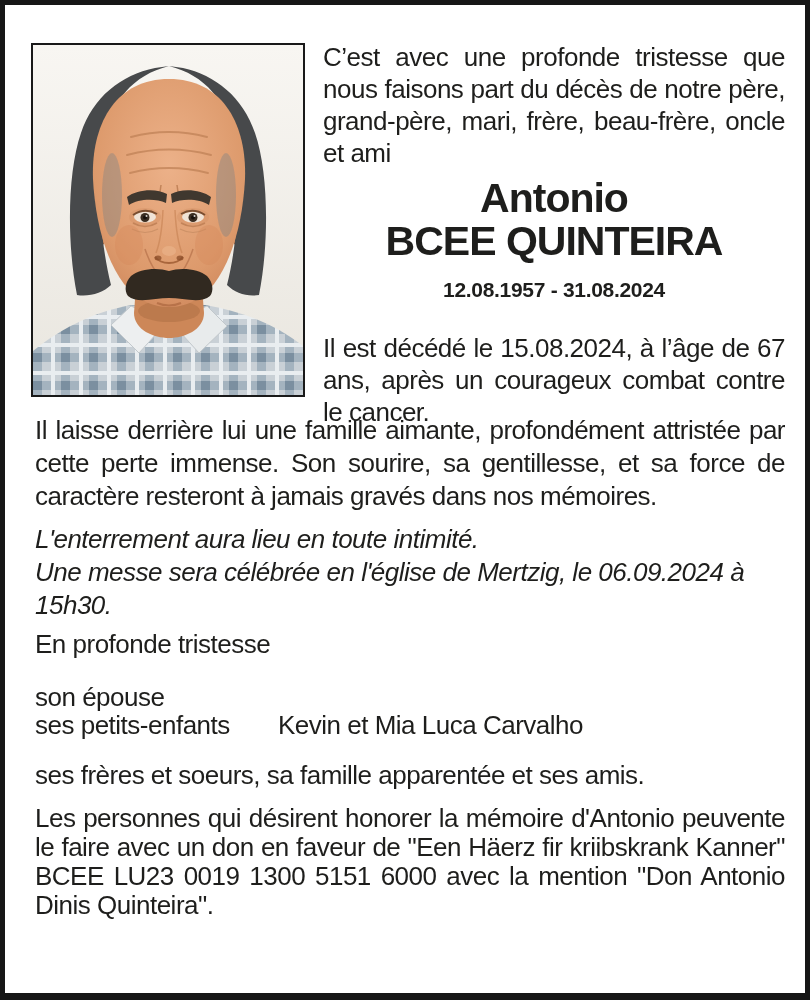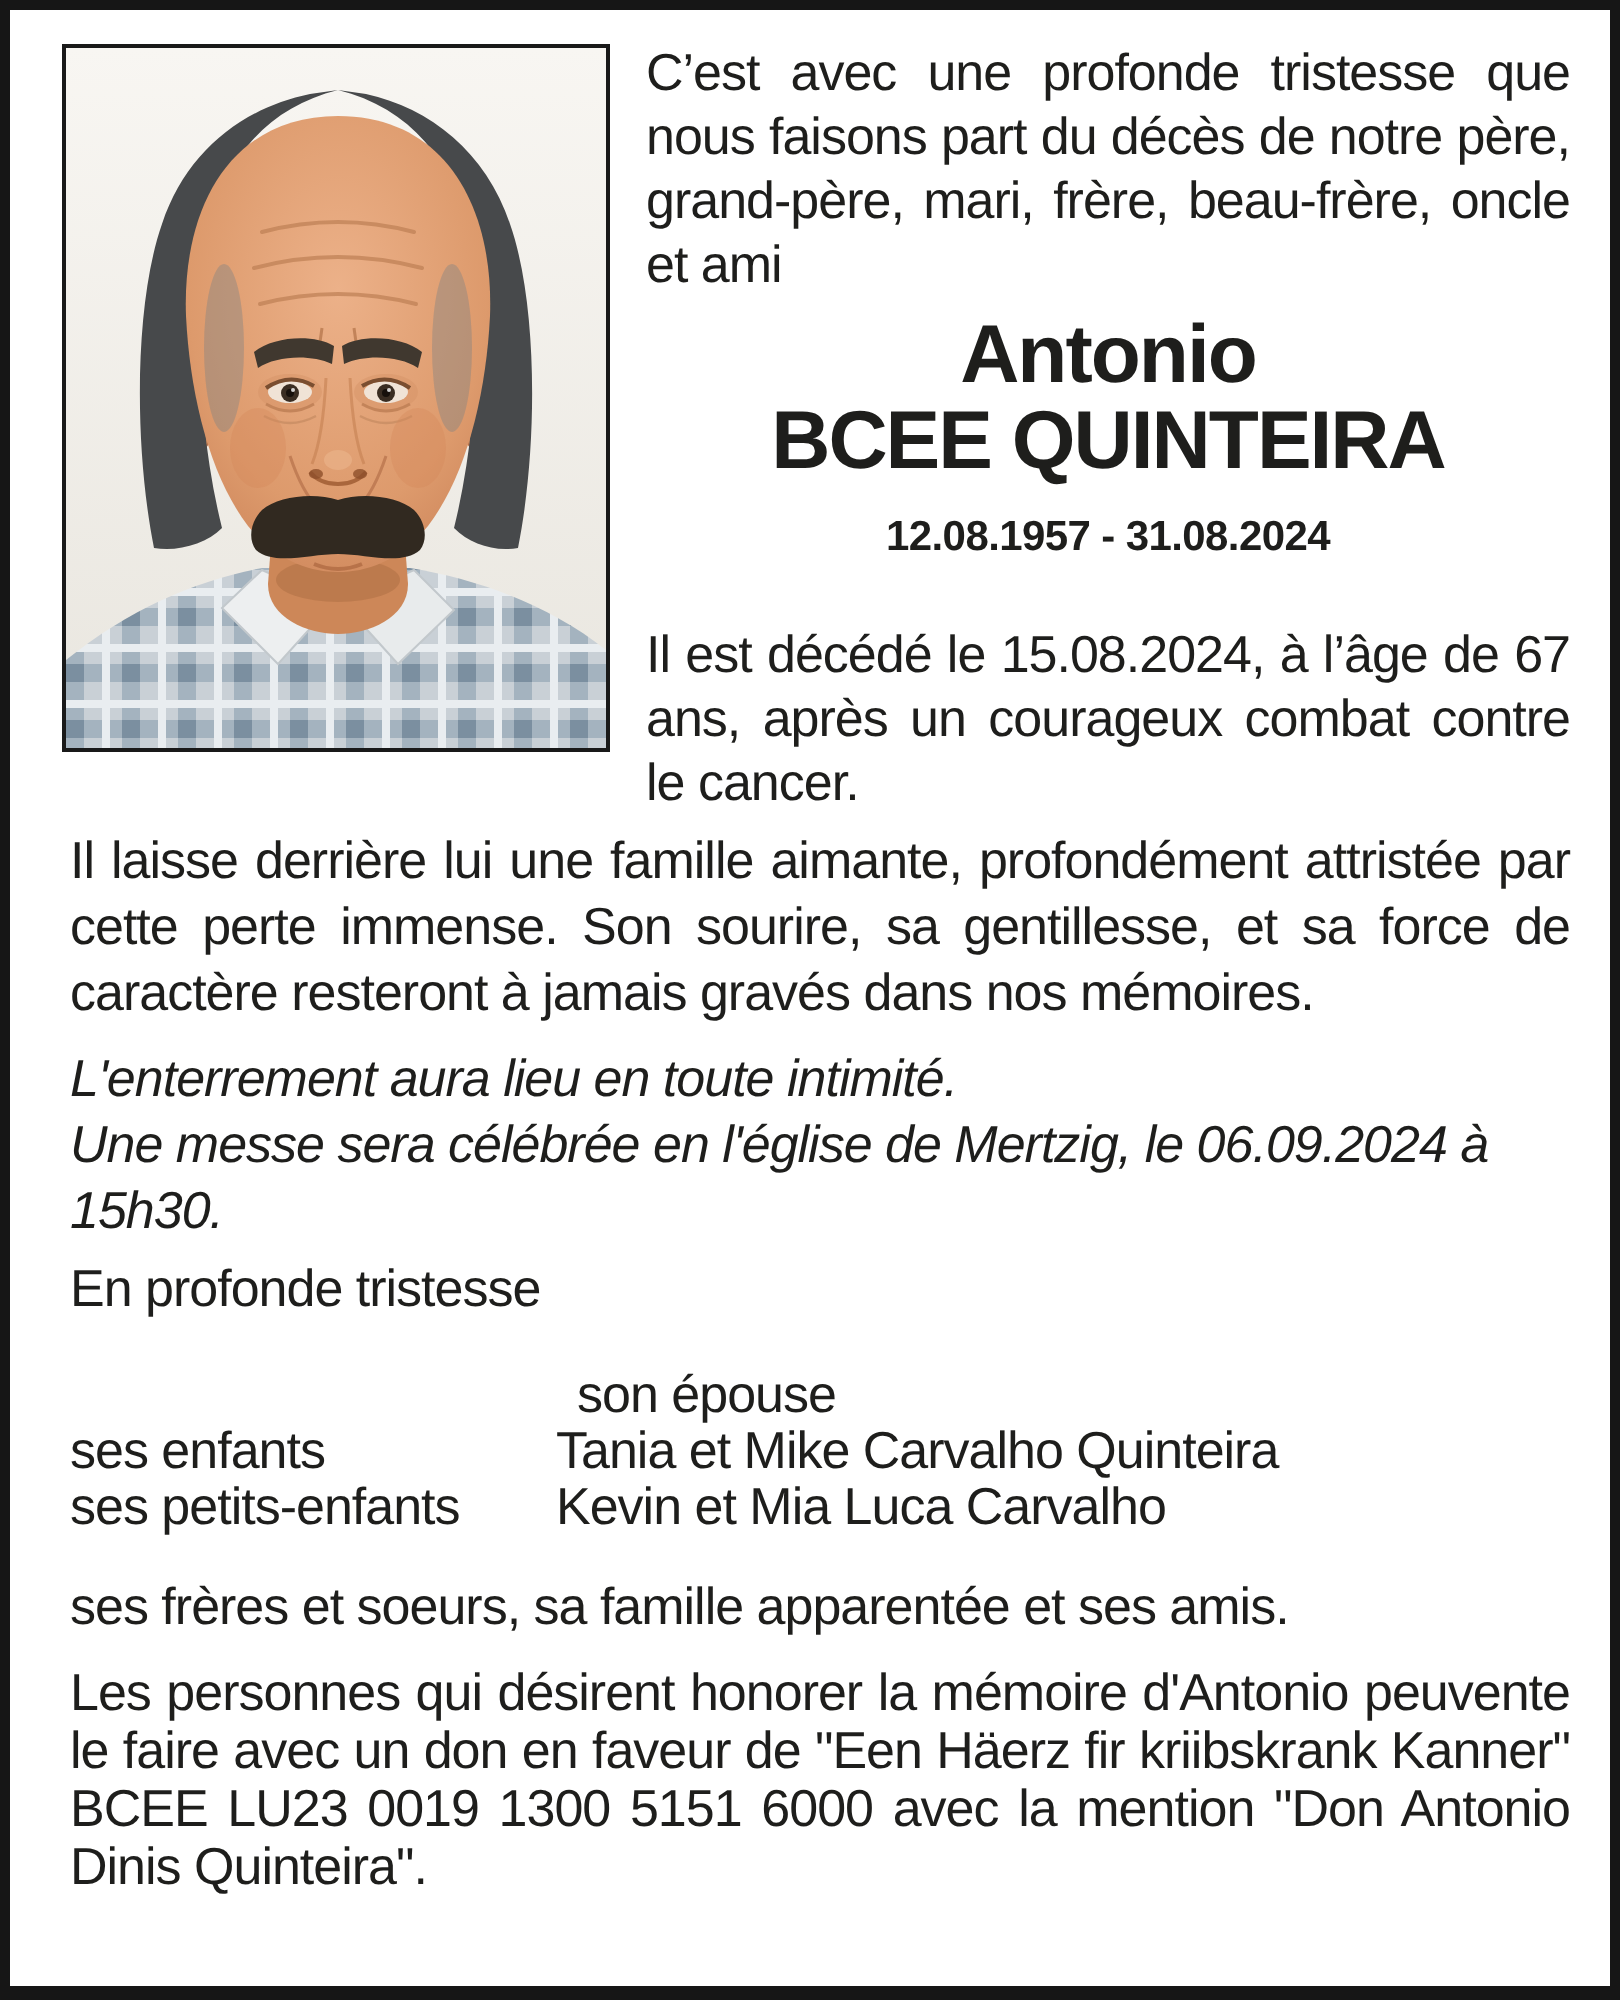--- a/index.html
+++ b/index.html
@@ -7,21 +7,21 @@
     position:relative;
     width:810px; height:1000px;
     box-sizing:border-box;
     background:#ffffff;
     border:5px solid #161616;
     border-bottom-width:7px;
     overflow:hidden;
     font-family:"Liberation Sans", sans-serif;
     color:#1e1e1c;
   }
-  .top { display:flex; height:381px; padding:13px 20px 0 26px; box-sizing:border-box; }
+  .top { display:flex; height:381px; padding:34px 20px 0 26px; box-sizing:border-box; }
   .photo-frame {
     width:270px; height:350px; flex:0 0 auto;
     border:2px solid #191919;
     margin-top:4px;
     background:#f4f2ee;
   }
   .photo-frame svg { display:block; width:100%; height:100%; }
   .right-col { flex:1 1 auto; margin-left:18px; min-width:0; }
   .intro {
     margin:2px 0 0 0;
@@ -39,21 +39,21 @@
     text-align:justify;
   }
   .body { padding:0 20px 0 30px;margin-top:28px; }
   .para { margin:0; font-size:26px; line-height:33px; letter-spacing:-0.5px; }
   .justify { text-align:justify; }
   .family-para { margin-top:24px; }
   .funeral-block { margin-top:10px;font-style:italic; }
   .funeral-line { display:block; }
   .sorrow-line { margin-top:6px; }
   .relatives { margin-top:22px; }
-  .rel-row { display:flex; font-size:26px; line-height:28px; letter-spacing:-0.5px;justify-content:center; }
+  .rel-row { display:flex; font-size:26px; line-height:28px; letter-spacing:-0.5px; }
   .rel-label { width:243px; flex:0 0 auto; }
   .rel-names { flex:1 1 auto; }
   .extended-line { margin-top:20px; }
   .donation-para { margin-top:12px; line-height:29px; }
 </style>
 </head>
 <body>
 
 <div class="page">
 
@@ -181,24 +181,20 @@
       <span class="funeral-line">Une messe sera célébrée en l'église de Mertzig, le 06.09.2024 à 15h30.</span>
     </p>
 
     <p class="para sorrow-line">En profonde tristesse</p>
 
     <div class="relatives">
       <div class="rel-row">
         <span class="rel-label">son épouse</span>
       </div>
       <div class="rel-row">
-        <span class="rel-label">ses enfants</span>
-        <span class="rel-names">Tania et Mike Carvalho Quinteira</span>
-      </div>
-      <div class="rel-row">
         <span class="rel-label">ses petits-enfants</span>
         <span class="rel-names">Kevin et Mia Luca Carvalho</span>
       </div>
     </div>
 
     <p class="para extended-line">ses frères et soeurs, sa famille apparentée et ses amis.</p>
 
     <p class="para justify donation-para">Les personnes qui désirent honorer la mémoire d'Antonio peuvente le faire avec un don en faveur de "Een Häerz fir kriibskrank Kanner" BCEE LU23 0019 1300 5151 6000 avec la mention "Don Antonio Dinis Quinteira".</p>
   </div>
 

